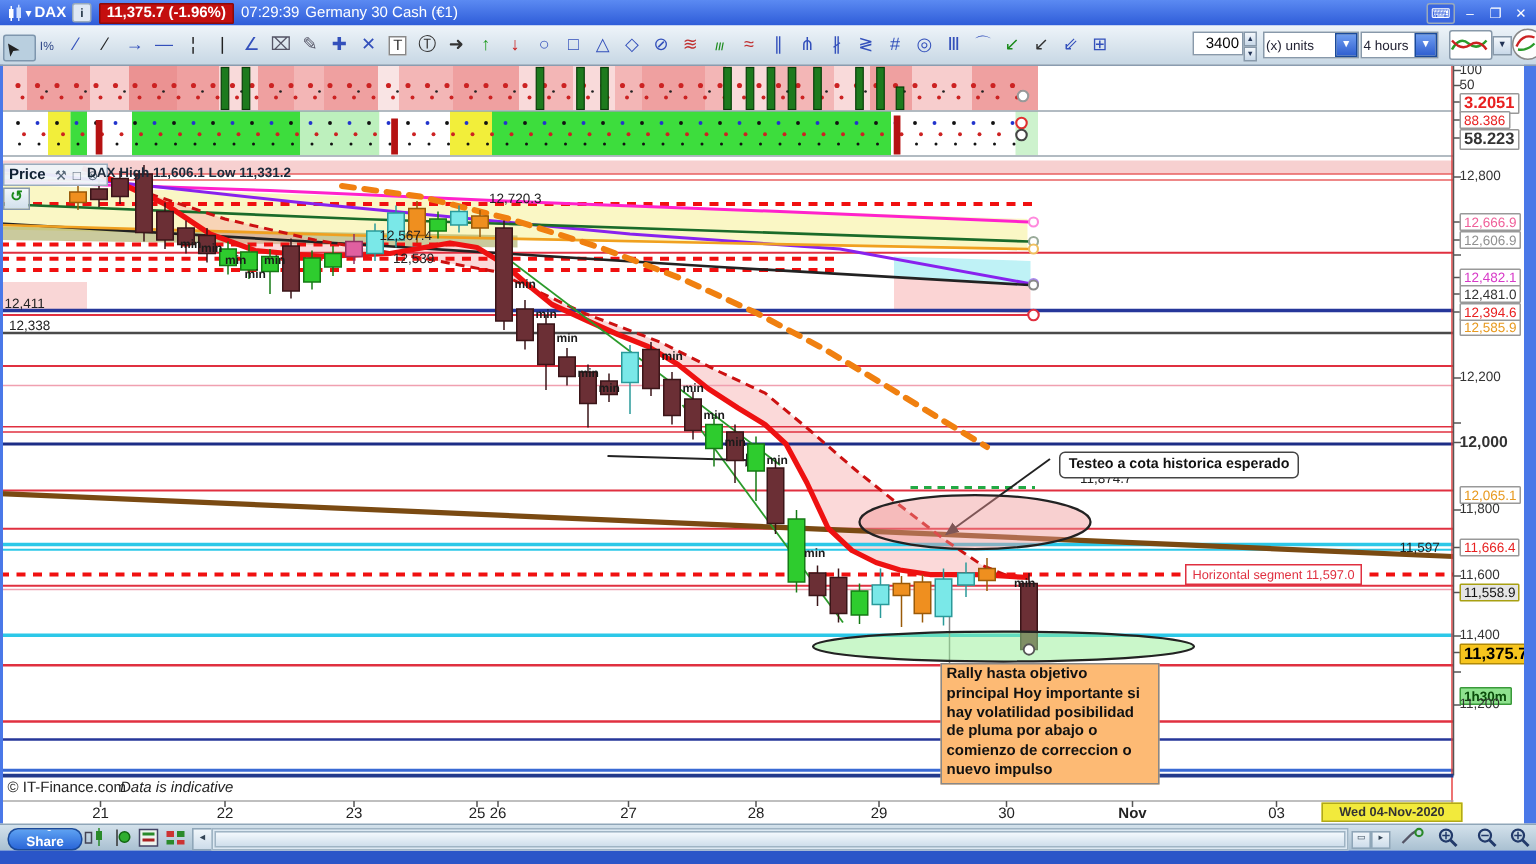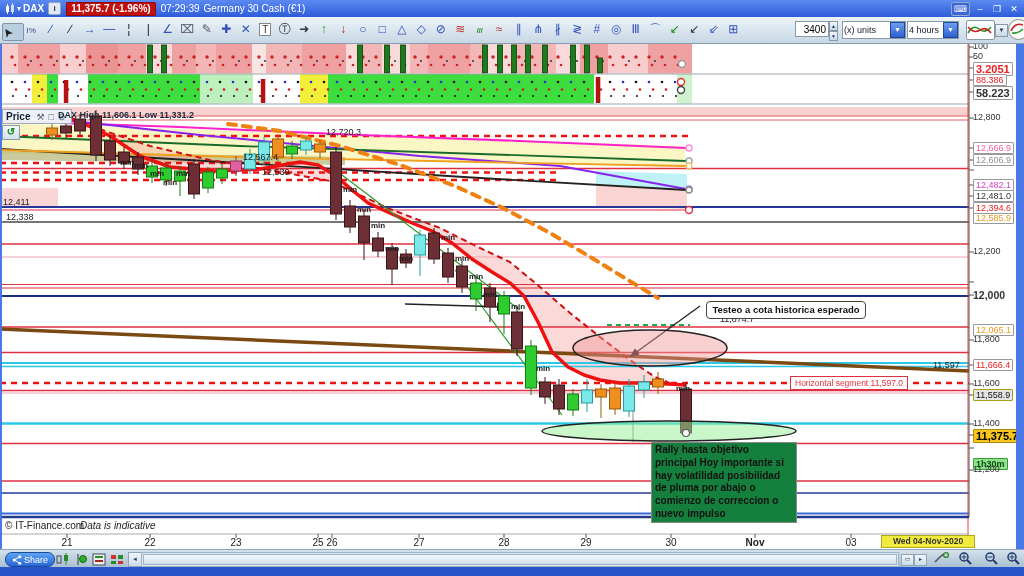--- a/index.html
+++ b/index.html
@@ -62,38 +62,38 @@
   .axl.grayT{color:#909090;}
   .axl.orangeT{color:#e89a20;margin-top:48px;}
   .axl.magentaT{color:#d83ac8;}
   .axl.yellowB{background:#e5e5e5;border-color:#a8a012;color:#111;}
   .axl.priceB{background:#f7c51e;border-color:#b08a08;color:#000;font-weight:bold;font-size:11px;}
   .axl.greenB{background:#8ee28e;border-color:#3a9a3a;color:#0a4d0a;font-weight:bold;}
   
   #testeo-box{left:706px;top:301px;width:158px;height:16px;background:#fff;border:1.4px solid #444;border-radius:4px;
     font-size:9.5px;font-weight:bold;color:#111;text-align:center;line-height:15px;}
   #hseg-label{left:790px;top:376px;background:#fff;border:1px solid #e03040;color:#e03040;font-size:8.5px;padding:1px 4px;white-space:nowrap;}
-  #rally-box{left:627px;top:442px;width:138px;background:#15803d;border:1.2px solid #888;font-size:10px;font-weight:bold;color:#111;
-    line-height:12.8px;padding:1px 3px;margin-left:24px;}
+  #rally-box{left:627px;top:442px;width:138px;background:#fdba74;border:1.2px solid #888;font-size:10px;font-weight:bold;color:#111;
+    line-height:12.8px;padding:1px 3px;}
   #ohlc-box{left:510px;top:413px;width:108px;background:rgba(255,255,255,.97);border:1px solid #999;font-size:9px;color:#222;}
   .orow{display:flex;justify-content:space-between;padding:0 3px;height:10.5px;line-height:10.5px;border-bottom:1px solid #e2e2e2;}
   .orow:last-child{border-bottom:none;}
   
   .dtick{position:absolute;top:537px;transform:translateX(-50%);font-size:10px;color:#222;z-index:3;}
   .dtick.b{font-weight:bold;}
   #datecursor{left:881px;top:535px;width:92px;height:11px;background:#f2ea3c;border:1px solid #b0a81a;
     font-size:8.5px;font-weight:bold;color:#333;text-align:center;line-height:11px;}
   #foot-copy{left:5px;top:520px;font-size:10px;color:#222;}
   #foot-note{left:80px;top:520px;font-size:10px;font-style:italic;color:#222;}
   
   #bottombar{position:absolute;left:0;top:549px;width:1024px;height:17px;z-index:5;
     background:linear-gradient(#d3e1eb,#a9c0d1);border-top:1px solid #8fa6b8;}
   #share-btn{position:absolute;left:5px;top:2px;width:48px;height:13px;border-radius:7px;cursor:pointer;
-    background:linear-gradient(#5ea2f2,#2a66d8);border:1px solid #1a4a9a;color:#fff;font-size:9px;font-weight:normal;
-    display:flex;align-items:center;justify-content:center;gap:2px;}
+    background:linear-gradient(#5ea2f2,#2a66d8);border:1px solid #1a4a9a;color:#fff;font-size:9px;font-weight:bold;
+    display:flex;align-items:center;justify-content:center;gap:2px;flex-direction:column;}
   .bico{position:absolute;top:2px;width:15px;height:13px;cursor:pointer;}
   #scroll-left{position:absolute;left:128px;top:2px;width:12px;height:13px;background:linear-gradient(#f0f6fa,#cddcea);
     border:1px solid #8fa6b8;font-size:6px;color:#345;text-align:center;line-height:13px;cursor:pointer;}
   #scroll-track{position:absolute;left:141px;top:2px;width:756px;height:13px;background:#dde9f2;border:1px solid #9fb4c4;}
   #scroll-thumb{position:absolute;left:1px;top:1px;width:752px;height:9px;background:linear-gradient(#f4f9fd,#cfdeeb);border:1px solid #9fb4c4;cursor:grab;}
   .minibtn{position:absolute;top:4px;width:11px;height:10px;background:linear-gradient(#f0f6fa,#cddcea);border:1px solid #8fa6b8;
     font-size:6px;color:#345;text-align:center;line-height:9px;cursor:pointer;}
   .zbtn{position:absolute;top:1px;width:20px;height:15px;cursor:pointer;}
 </style>
 </head>
@@ -758,21 +758,21 @@
     <span class="i">□</span>
     <span class="i">⊗</span>
   </div>
   <div class="ov" id="range-label">DAX High 11,606.1 Low 11,331.2</div>
   <div class="ov" id="undo-btn">↺</div>
 
   <div id="overlay-labels">
       <span class="plbl" style="left: 3px; top: 197px;">12,411</span>
       <span class="plbl" style="left: 6px; top: 212px;">12,338</span>
       <span class="plbl" style="left: 326px; top: 127px;">12,720.3</span>
-      <span class="plbl" style="left: 243px; top: 152px;">12,567.4</span>
+      <span class="plbl" style="left: 253px; top: 152px;">12,567.4</span>
       <span class="plbl" style="left: 262px; top: 167px;">12,539</span>
       <span class="plbl" style="left: 720px; top: 314px;">11,874.7</span>
       <span class="plbl" style="left: 933px; top: 360px;">11,597</span>
     </div>
   <div id="raxis">
       <span class="axl p" style="top: 41px; text-align: center;">100</span>
       <span class="axl p" style="top: 51px;">50</span>
       <span class="axl b redT big" style="top: 62px;">3.2051</span>
       <span class="axl b redT" style="top: 74px;">88.386</span>
       <span class="axl b big" style="top: 86px;">58.223</span>

